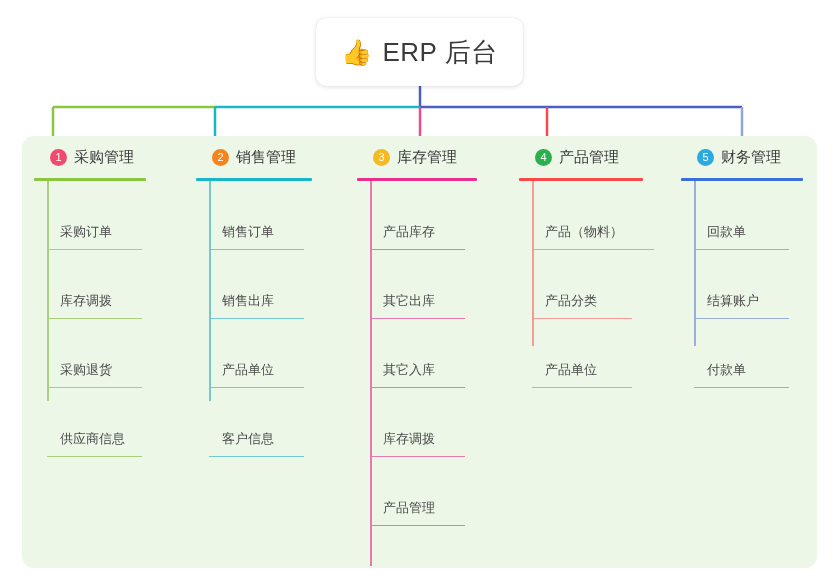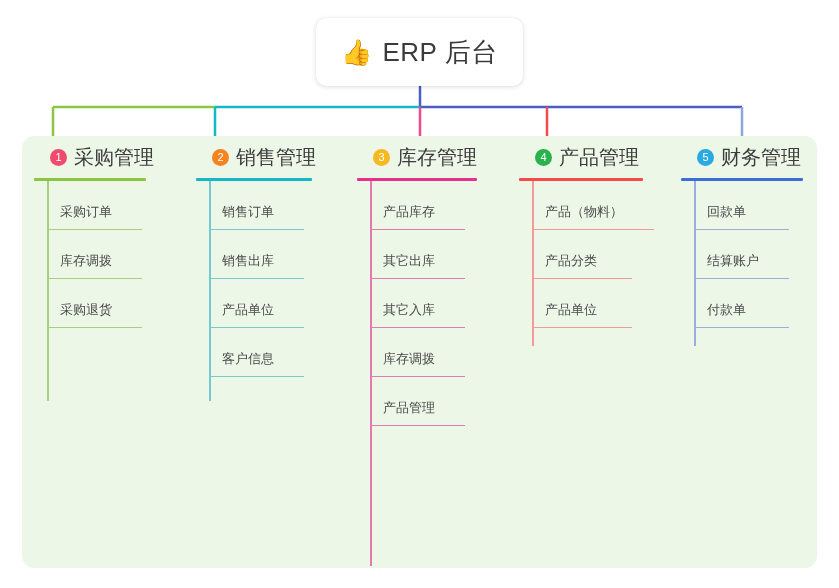--- a/index.html
+++ b/index.html
@@ -93,21 +93,21 @@
     height: 17px;
     border-radius: 50%;
     color: #ffffff;
     font-size: 11px;
     line-height: 17px;
     text-align: center;
     flex: none;
     font-weight: normal;
   }
   .col-title {
-    font-size: 20px;
+    font-size: 15px;
     color: #3c3c3c;
     white-space: nowrap;
   }
   .col-rule {
     height: 3px;
     margin-top: 9px;
     border-radius: 1px;
   }
 
   .leaf-list {
@@ -115,21 +115,21 @@
     margin-top: 0;
   }
   .leaf-spine {
     position: absolute;
     left: 13px;
     top: 0;
     width: 1.5px;
   }
   .leaf {
     position: relative;
-    height: 49px;
+    height: 69px;
     box-sizing: border-box;
   }
   .leaf-label {
     position: absolute;
     left: 26px;
     bottom: 9px;
     font-size: 13px;
     color: #4a4a4a;
     white-space: nowrap;
   }
@@ -180,20 +180,24 @@
             <div class="leaf-rule" style="background: rgb(169, 207, 126); width: 95px;"></div>
           </div>
           <div class="leaf">
             <span class="leaf-label">库存调拨</span>
             <div class="leaf-rule" style="background: rgb(169, 207, 126); width: 95px;"></div>
           </div>
           <div class="leaf">
             <span class="leaf-label">采购退货</span>
             <div class="leaf-rule" style="background: rgb(169, 207, 126); width: 95px;"></div>
           </div>
+          <div class="leaf">
+            <span class="leaf-label">供应商信息</span>
+            <div class="leaf-rule" style="background: rgb(169, 207, 126); width: 95px;"></div>
+          </div>
         </div>
       </div>
       <div class="column" style="left: 196px;">
         <div class="col-header">
           <span class="badge" style="background: rgb(245, 132, 31);">2</span>
           <span class="col-title">销售管理</span>
         </div>
         <div class="col-rule" style="background: rgb(22, 184, 200); width: 116px;"></div>
         <div class="leaf-list">
           <div class="leaf-spine" style="background: rgb(118, 200, 207); height: 220px;"></div>

